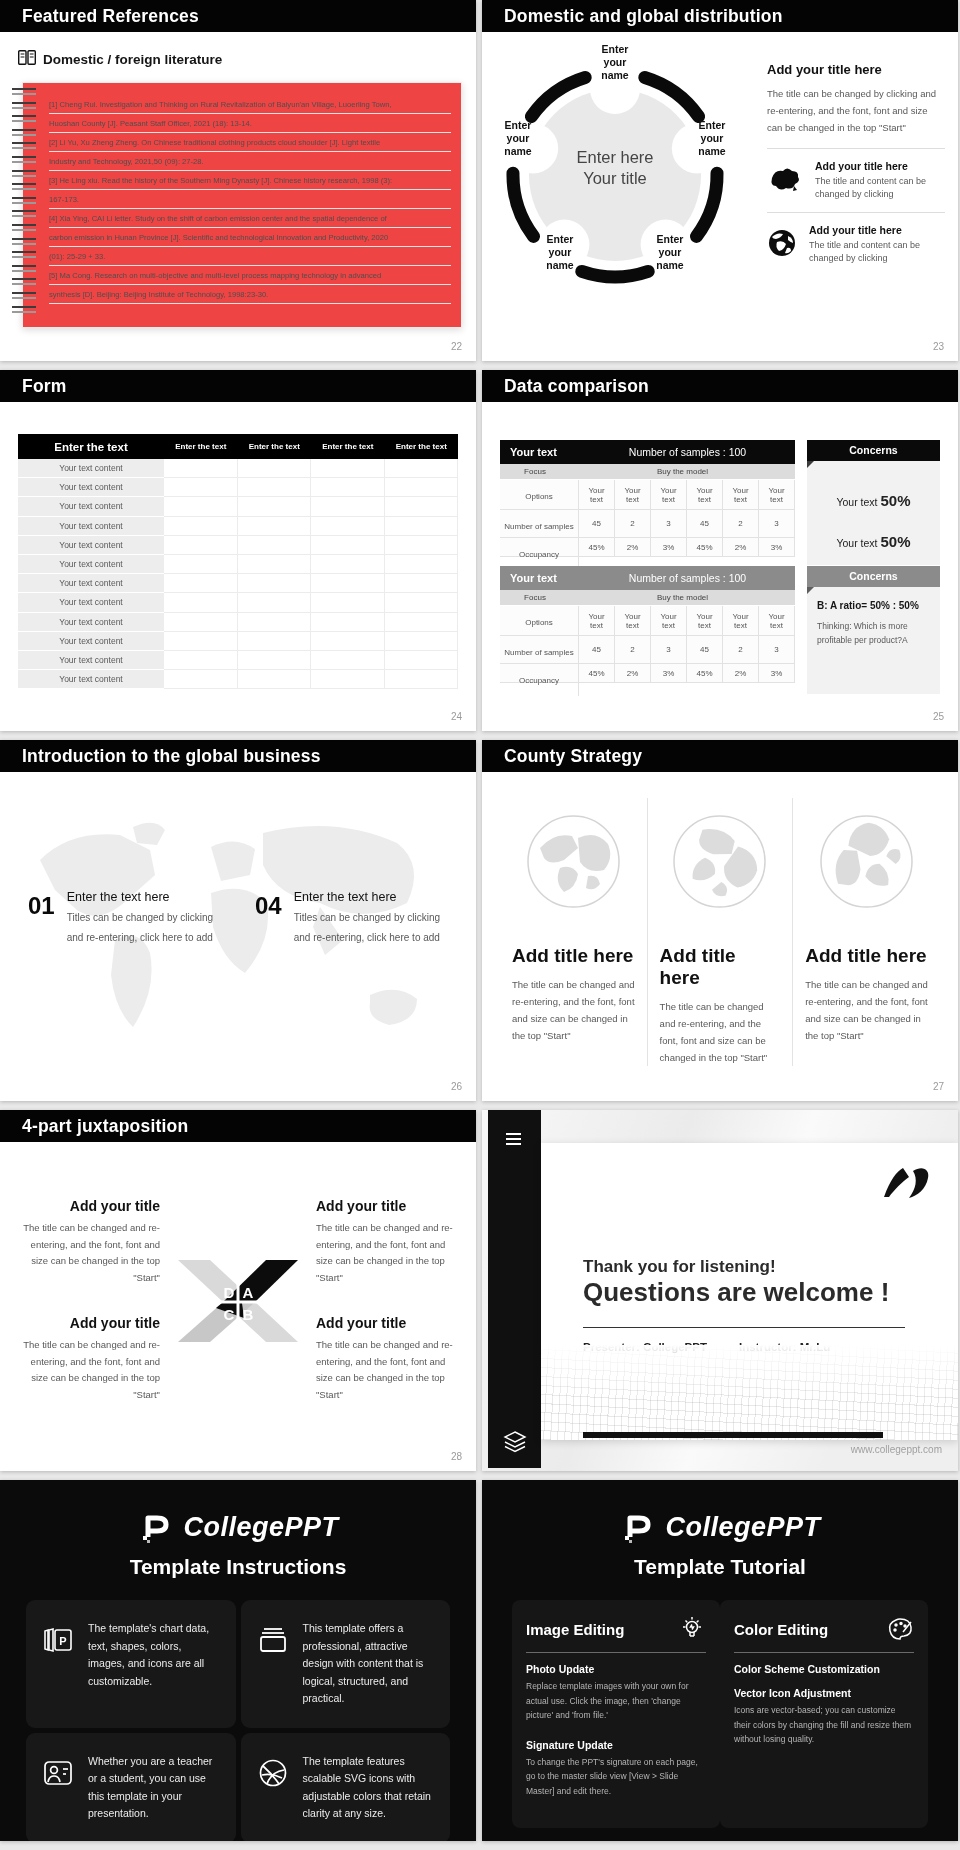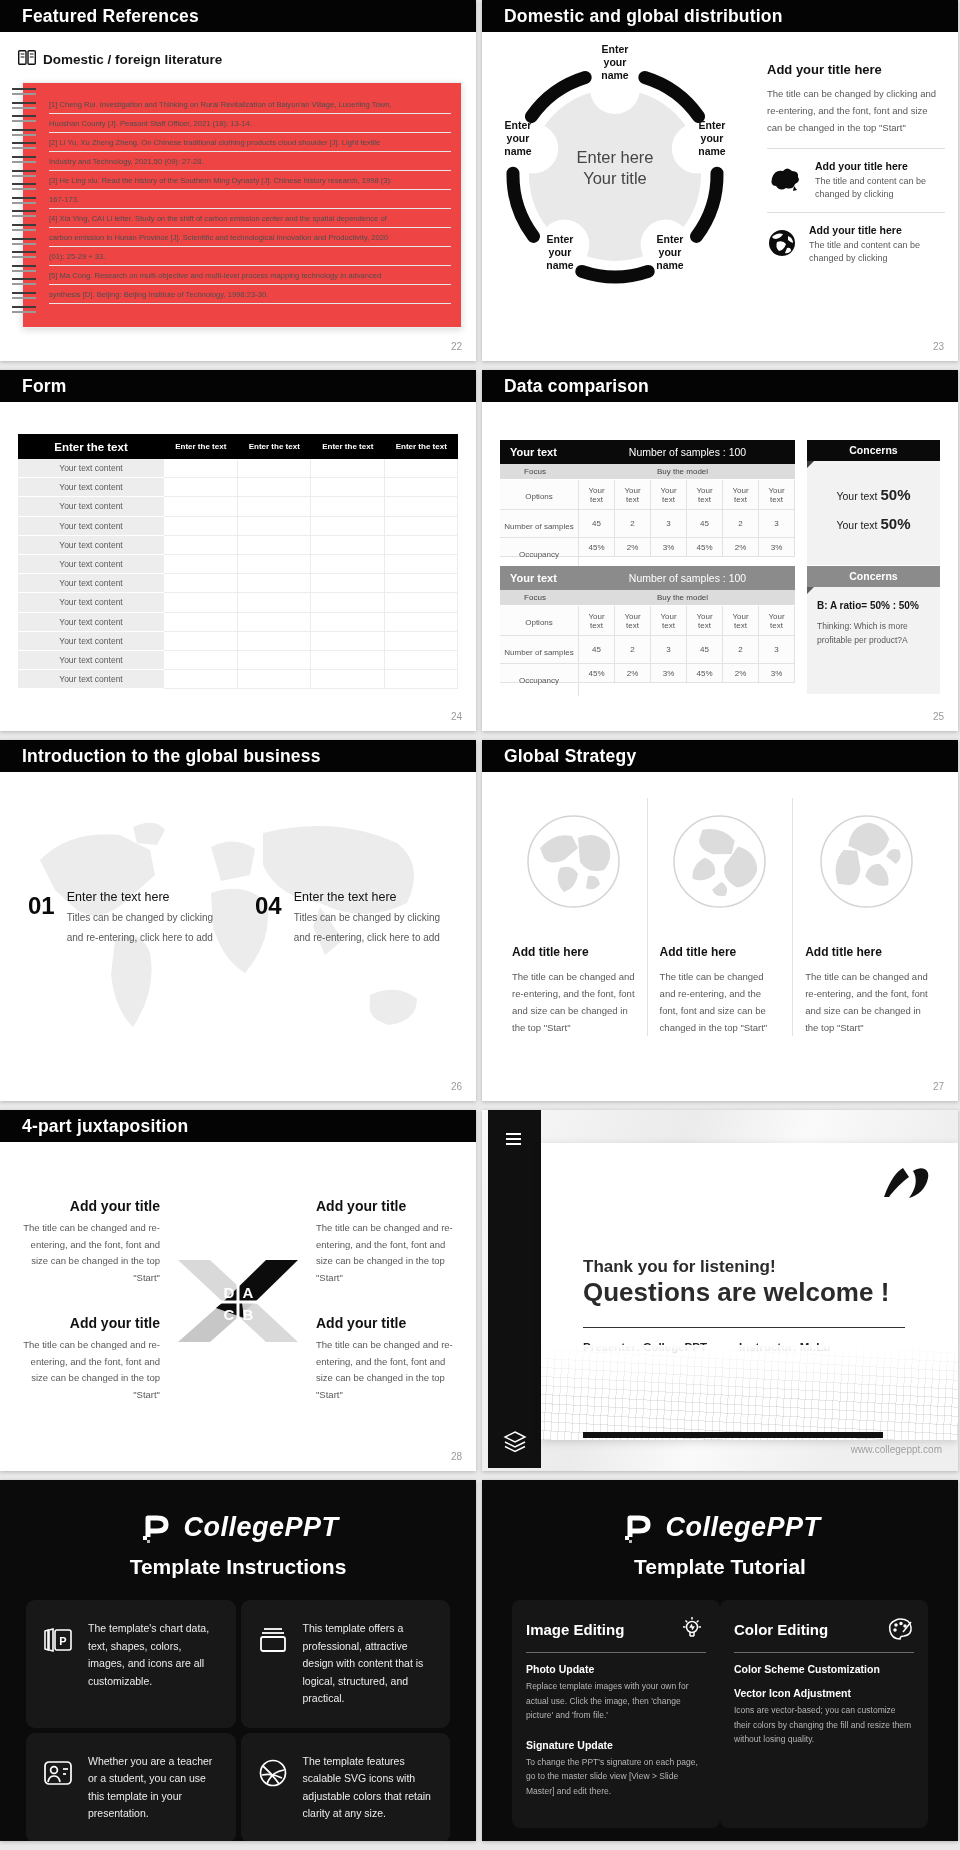--- a/index.html
+++ b/index.html
@@ -69,41 +69,41 @@
          justify-content:center;text-align:center;border-right:1px solid #e2e2e2;padding:1px 3px}
   .concern{position:absolute;left:325px;width:133px}
   .cheader{height:21px;color:#fff;font-weight:bold;font-size:10.5px;text-align:center;
            line-height:21px;position:relative}
   .theme-black .cheader{background:#0a0a0a}
   .theme-gray .cheader{background:#8b8b8b}
   .cnotch{position:absolute;left:0;top:21px;width:0;height:0;border-top:7px solid #3a3a3a;
           border-right:7px solid transparent}
   .cbody{background:#f2f2f2;min-height:84px}
   .cbody-center{padding-top:20px;text-align:center}
-  .cline{font-size:10.5px;color:#222;line-height:28px}
+  .cline{font-size:10.5px;color:#222;line-height:39px}
   .cbig{font-size:15px;font-weight:bold}
   .cbody-text{padding:13px 10px 10px}
   .cratio{font-size:10px;font-weight:bold;color:#161616;margin:0}
   .cthink{font-size:8.5px;color:#595959;line-height:14px;margin:8px 0 0}
 
   
   .worldmap{position:absolute;left:15px;top:65px;opacity:1}
   .gitem{position:absolute;display:flex;gap:12px}
   .gi-1{left:28px;top:148px}.gi-2{left:255px;top:148px}
   .gnum{font-size:24px;font-weight:bold;color:#0a0a0a;line-height:36px}
   .gtext{width:160px}
   .gt-h{font-size:12.5px;font-weight:normal;color:#111;margin:2px 0 4px}
   .gt-b{font-size:10px;color:#595959;line-height:19.5px;margin:0}
 
   
   .gs-cols{position:absolute;left:18px;top:58px;width:440px;display:flex}
   .gs-col{width:146.6px;padding:0 12px;box-sizing:border-box;text-align:left}
   .gs-col.mid{border-left:1px solid #e3e3e3;border-right:1px solid #e3e3e3}
   .globe{display:block;margin:16px auto 36px}
-  .gs-h{font-size:12px;font-weight:bold;color:#111;margin:0 0 9px}
+  .gs-h{font-size:19px;font-weight:bold;color:#111;margin:0 0 9px}
   .gs-b{font-size:9.5px;color:#595959;line-height:17px;margin:0}
 
   
   .quad{position:absolute;width:142px}
   .q-tl{left:18px;top:88px;text-align:right}.q-tr{left:316px;top:88px}
   .q-bl{left:18px;top:205px;text-align:right}.q-br{left:316px;top:205px}
   .qh{font-size:14px;font-weight:bold;color:#111;margin:0 0 6px}
   .qb{font-size:9.5px;color:#595959;line-height:16.5px;margin:0}
   .xgfx{position:absolute;left:168px;top:146px}
 
@@ -497,21 +497,21 @@
     <div class="gnum">04</div>
     <div class="gtext">
       <p class="gt-h">Enter the text here</p>
       <p class="gt-b">Titles can be changed by clicking and re-entering, click here to add</p>
     </div>
   </div>
   <div class="pagenum">26</div>
 </div>
 
 <div class="slide" id="s27" style="left:482px;top:740px">
-  <div class="titlebar">Global Strategy</div>
+  <div class="titlebar">County Strategy</div>
   <div class="gs-cols">
     <div class="gs-col">
       <svg class="globe" width="95" height="95" viewBox="0 0 95 95">
         <circle cx="47.5" cy="47.5" r="45.5" fill="#fff" stroke="#d4d4d4" stroke-width="1.5"></circle>
         <g fill="#dcdcdc">
             <path d="M14,34 Q28,18 46,22 L52,34 L38,46 Q24,52 18,44 Z"></path>
             <path d="M52,24 Q70,16 82,30 Q88,44 78,56 Q62,60 54,48 Z"></path>
             <path d="M34,54 Q46,50 52,60 Q50,74 38,78 Q28,68 34,54 Z"></path>
             <path d="M62,62 Q72,60 74,70 Q68,78 60,74 Z"></path>
           </g>

